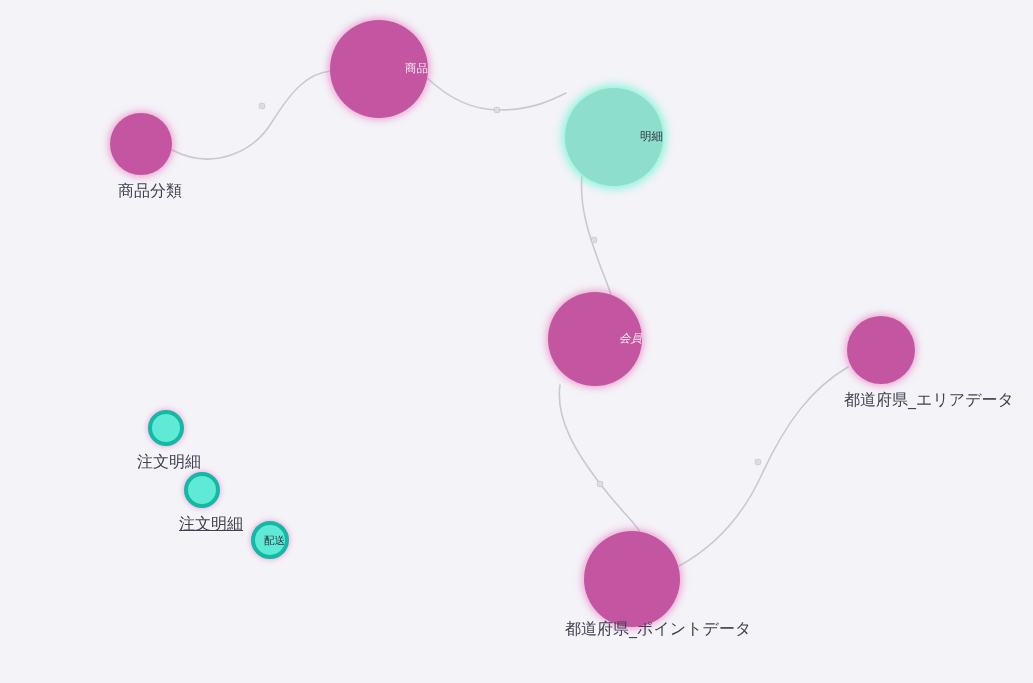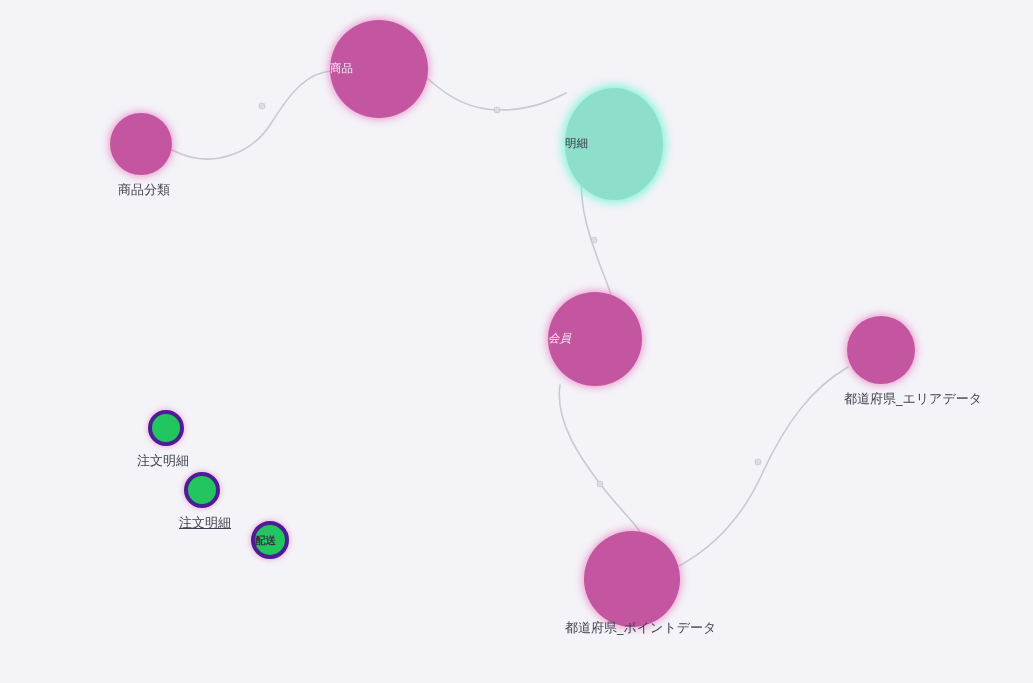--- a/index.html
+++ b/index.html
@@ -36,54 +36,53 @@
     fill: #dcdce2;
     stroke: #c2c2cc;
     stroke-width: 0.7;
   }
   .node {
     position: absolute;
     border-radius: 50%;
     box-sizing: border-box;
     display: flex;
     align-items: center;
-    justify-content: flex-start;
+    justify-content: flex-end;
     cursor: pointer;
   }
   .node-big {
     background: #c455a0;
     box-shadow: 0 0 7px 2px rgba(228, 100, 180, 0.55);
   }
   .node-teal {
     background: #8ddfcc;
     box-shadow: 0 0 8px 3px rgba(110, 245, 210, 0.8);
   }
   .node-ring {
-    background: #22c55e;
-    border: 4px solid #4c1d95;
+    background: #5eead4;
+    border: 4px solid #14b8a6;
     box-shadow: 0 0 5px 1px rgba(228, 100, 180, 0.45);
-    font-weight: bold;
   }
   .node-label-inside {
     position: relative;
     font-size: 11.5px;
     line-height: 1;
     white-space: nowrap;
     pointer-events: none;
     user-select: none;
   }
   .label-white {
     color: #f6e9f3;
   }
   .label-dark {
     color: #333344;
   }
   .node-label-outside {
     position: absolute;
-    font-size: 13px;
+    font-size: 16px;
     line-height: 1;
     color: #41414f;
     white-space: nowrap;
     text-align: center;
     pointer-events: none;
     user-select: none;
   }
 </style>
 </head>
 <body>
@@ -102,21 +101,21 @@
       <path d="M 679,566 C 712,548 742,518 762,474 C 786,422 812,388 848,367" class="edge-path"></path>
       <rect x="755.4" y="459.4" width="5.2" height="5.2" rx="1" class="edge-marker"></rect>
     </svg>
 
   <div id="node-layer">
       <div class="node node-big" title="商品分類" style="left: 110px; top: 113px; width: 62px; height: 62px;"></div>
       <div class="node-label-outside" style="left: 118px; top: 183px; width: auto; text-align: left;">商品分類</div>
       <div class="node node-big" title="商品" style="left: 330px; top: 20px; width: 98px; height: 98px;">
         <span class="node-label-inside label-white">商品</span>
       </div>
-      <div class="node node-teal" title="明細" style="left: 565px; top: 88px; width: 98px; height: 112px;">
+      <div class="node node-teal" title="明細" style="left: 565px; top: 88px; width: 98px; height: 98px;">
         <span class="node-label-inside label-dark">明細</span>
       </div>
       <div class="node node-big" title="会員" style="left: 548px; top: 292px; width: 94px; height: 94px; font-style: italic;">
         <span class="node-label-inside label-white">会員</span>
       </div>
       <div class="node node-big" title="都道府県_エリアデータ" style="left: 847px; top: 316px; width: 68px; height: 68px;"></div>
       <div class="node-label-outside" style="left: 820px; top: 392px; width: auto; text-align: left; margin-left: 24px;">都道府県_エリアデータ</div>
       <div class="node node-big" title="都道府県_ポイントデータ" style="left: 584px; top: 531px; width: 96px; height: 96px;"></div>
       <div class="node-label-outside" style="left: 565px; top: 621px; width: auto; text-align: left;">都道府県_ポイントデータ</div>
       <div class="node node-ring" title="注文ヘッダ" style="left: 148px; top: 410px; width: 36px; height: 36px;"></div>

